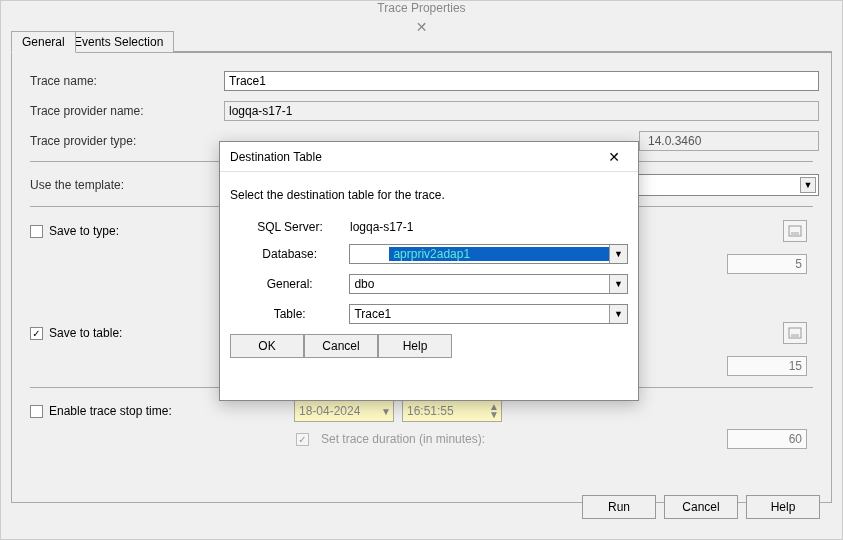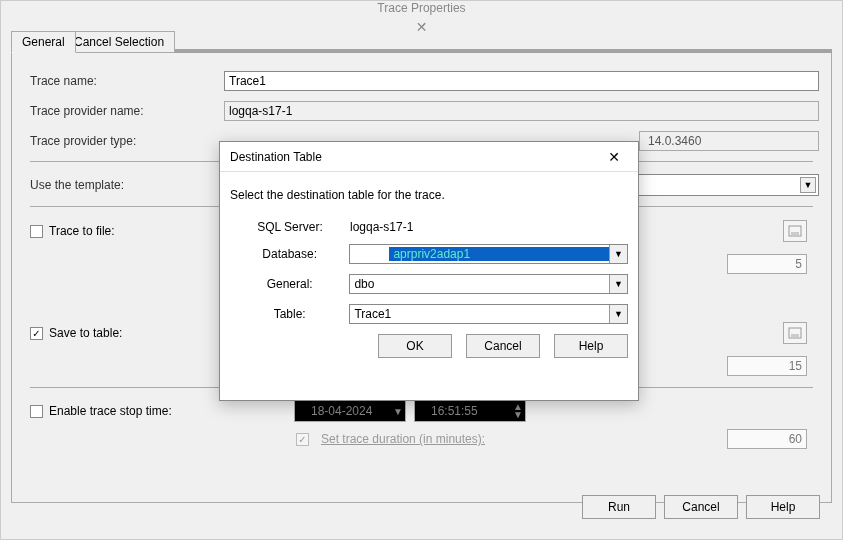--- a/index.html
+++ b/index.html
@@ -38,21 +38,21 @@
 .content {
   position: absolute;
   top: 30px;
   left: 10px;
   right: 10px;
   bottom: 10px;
 }
 .tabrow {
   position: relative;
   height: 22px;
-  border-bottom: 4px solid #a3a3a3;
+  border-bottom: 2px solid #a3a3a3;
 }
 .tab {
   position: absolute;
   top: 0;
   height: 22px;
   border: 1px solid #aaa;
   background: #f0f0f0;
   padding: 3px 10px;
   font-size: 12px;
   cursor: default;
@@ -154,37 +154,37 @@
 .btn {
   min-width: 74px;
   height: 24px;
   border: 1px solid #999;
   background: #f0f0f0;
   font-size: 12px;
   font-family: inherit;
   cursor: default;
 }
 .date-box, .time-box {
-  width: 112px;
+  width: 100px;
   height: 22px;
   border: 1px solid #aaa;
-  background: #000000;
-  display: flex;
-  align-items: center;
-  padding: 0 16px;
+  background: #fef9c3;
+  display: flex;
+  align-items: center;
+  padding: 0 4px;
   color: #888;
   position: relative;
 }
 .date-box .arrow, .time-box .spin {
   position: absolute;
   right: 2px;
   font-size: 10px;
 }
 .time-box .spin { display: flex; flex-direction: column; line-height: 8px; }
-.muted { color: #999; text-decoration: underline; }
+.muted { color: #999; }
 
 .modal {
   position: absolute;
   top: 140px;
   left: 218px;
   width: 420px;
   height: 260px;
   background: #fff;
   border: 1px solid #888;
   box-shadow: 0 4px 16px rgba(0,0,0,0.25);
@@ -243,22 +243,21 @@
 .combo.selected .val {
   background: #0a63c4;
   color: #5eead4;
   margin-left: 39px;
 }
 .modal-desc {
   margin: 2px 0 18px 0;
 }
 .modal-footer {
   display: flex;
-  justify-content: flex-end;
-  gap: 14px;
+  justify-content: flex-start;
 }
 .template-combo {
   border: 1px solid #888;
   background: #fff;
   height: 22px;
   flex: 1;
   position: relative;
 }
 .template-combo .arrow {
   position: absolute;
@@ -286,21 +285,21 @@
 <body>
 
 <div class="window">
   <div class="titlebar">
     <span class="title">Trace Properties</span>
     <span class="close">✕</span>
   </div>
   <div class="content">
     <div class="tabrow">
       <div class="tab general active">General</div>
-      <div class="tab events">Cancel Selection</div>
+      <div class="tab events">Events Selection</div>
     </div>
     <div class="tab-panel">
 
       <div class="row">
         <div class="label">Trace name:</div>
         <input class="textbox" value="Trace1" style="">
       </div>
 
       <div class="row">
         <div class="label">Trace provider name:</div>
@@ -320,21 +319,21 @@
         <div class="template-combo">
           <span class="arrow">▼</span>
         </div>
       </div>
 
       <div class="sep"></div>
 
       <div class="row" style="height:24px;">
         <div class="checkbox-row" style="width:200px">
           <span class="checkbox"></span>
-          <span>Trace to file:</span>
+          <span>Save to type:</span>
         </div>
         <div class="row-right">
           <span class="icon-btn">
             <svg width="14" height="12">
                 <rect x="1" y="1" width="12" height="10" fill="none" stroke="#999"></rect>
                 <rect x="3" y="7" width="8" height="3" fill="#ccc"></rect>
               </svg>
           </span>
         </div>
       </div>

